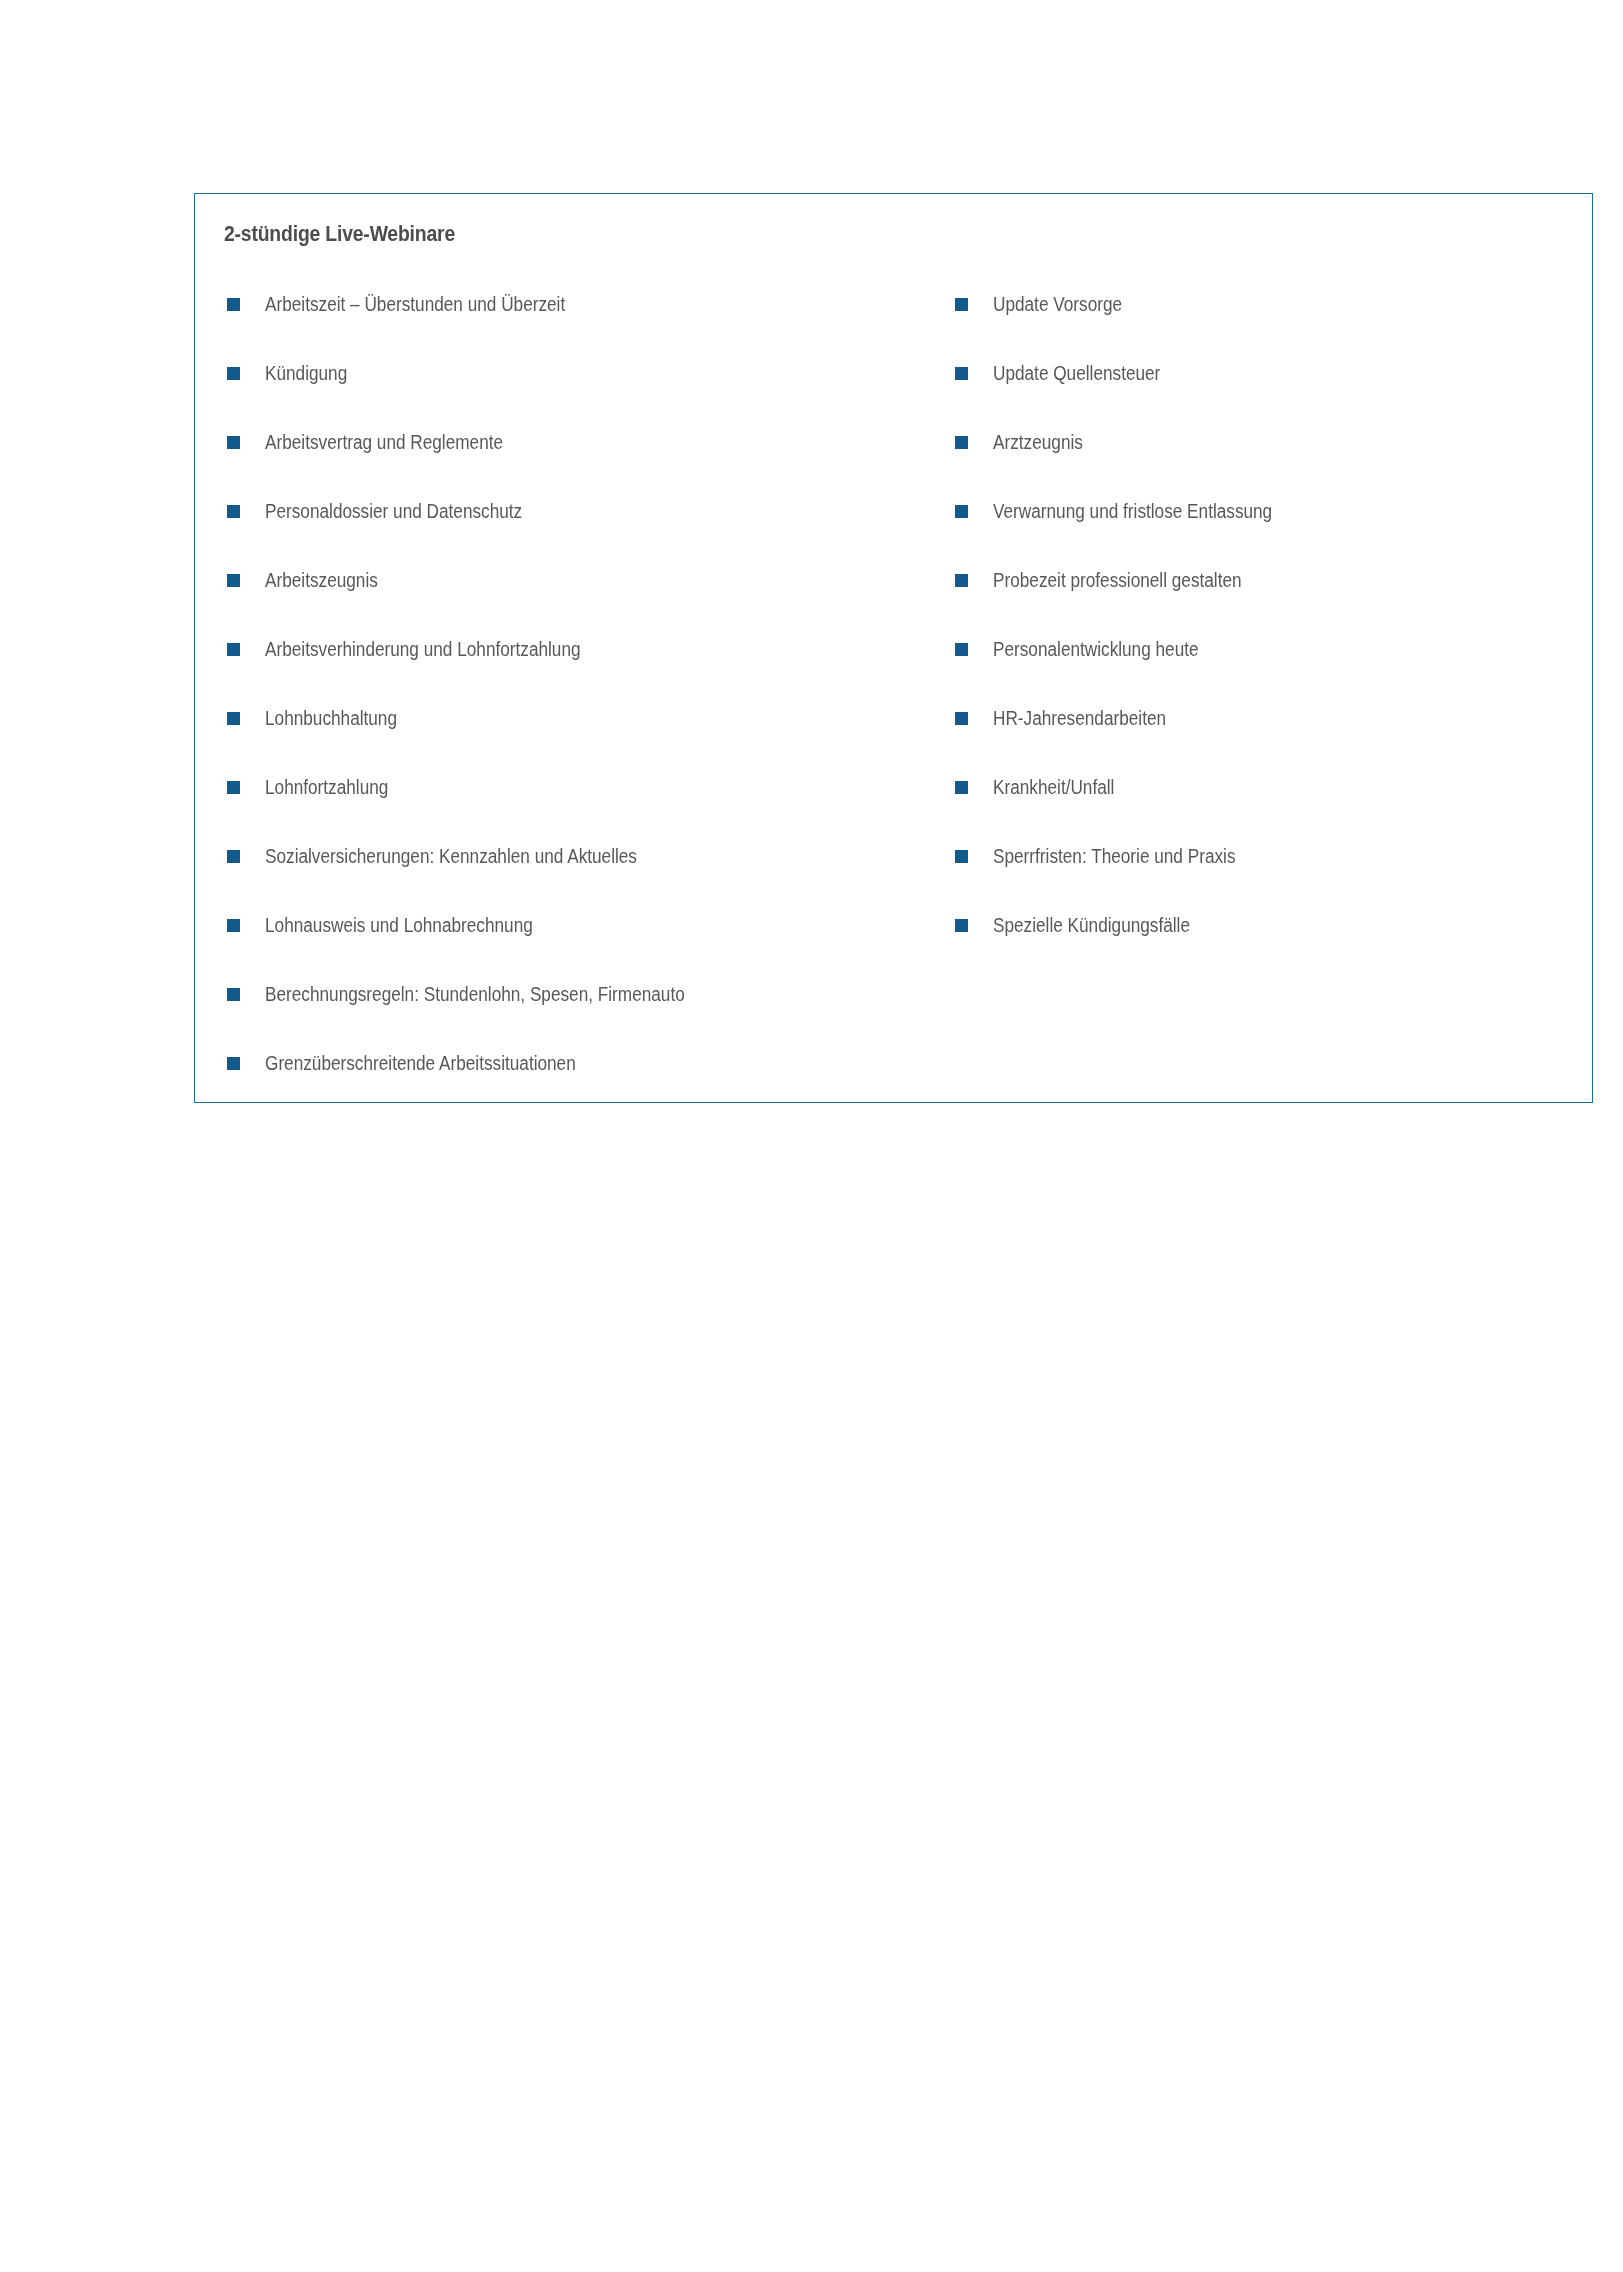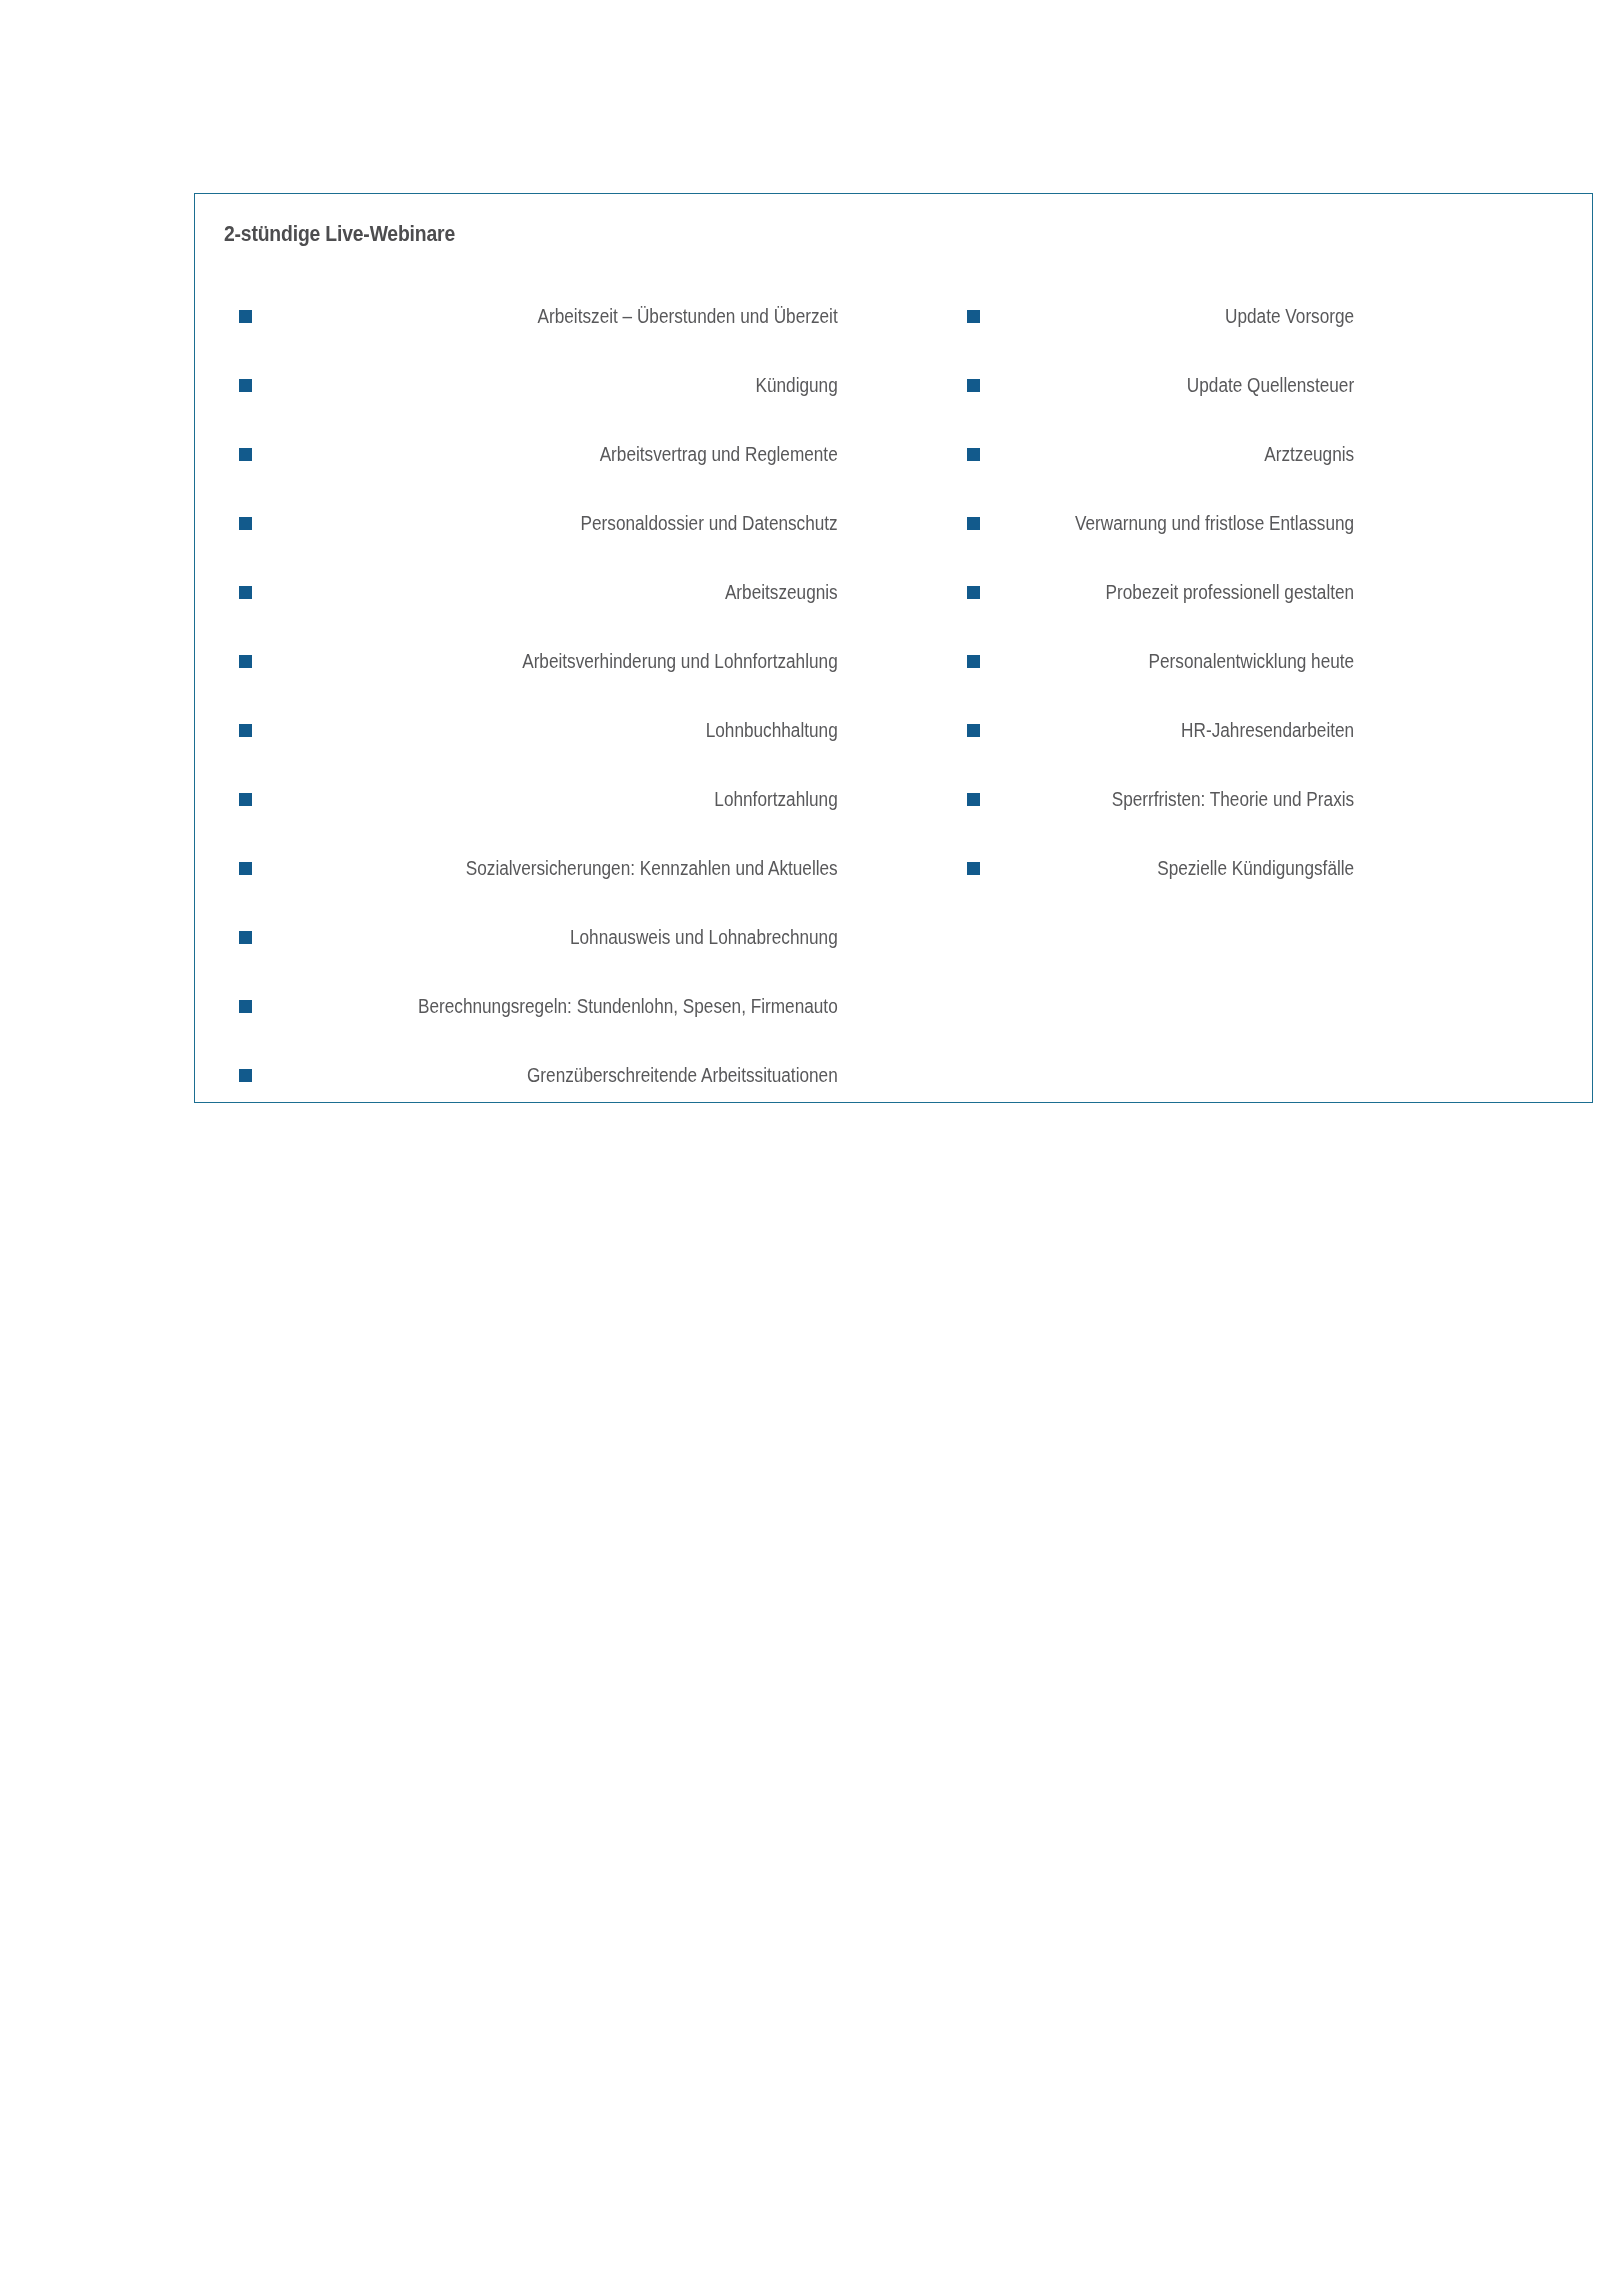--- a/index.html
+++ b/index.html
@@ -61,23 +61,22 @@
 
   .column {
     position: absolute;
     top: 96px;
   }
   .column.left  { left: 32px;   width: 714px; }
   .column.right { left: 760px; width: 468px;  }
 
   .topic-list {
     list-style: none;
-    margin: 12px;
+    margin: 0;
     padding: 0;
-    text-align: right;
   }
 
   .topic-item {
     position: relative;
     height: 69px;
     padding-left: 38px;
     box-sizing: border-box;
     display: block;
   }
 
@@ -191,20 +190,24 @@
           <li class="topic-item">
             <span class="bullet-square"></span>
             <span class="topic-label">Personalentwicklung heute</span>
           </li>
           <li class="topic-item">
             <span class="bullet-square"></span>
             <span class="topic-label">HR-Jahresendarbeiten</span>
           </li>
           <li class="topic-item">
             <span class="bullet-square"></span>
+            <span class="topic-label">Krankheit/Unfall</span>
+          </li>
+          <li class="topic-item">
+            <span class="bullet-square"></span>
             <span class="topic-label">Sperrfristen: Theorie und Praxis</span>
           </li>
           <li class="topic-item">
             <span class="bullet-square"></span>
             <span class="topic-label">Spezielle Kündigungsfälle</span>
           </li>
         </ul>
       </div>
 
     </div>

